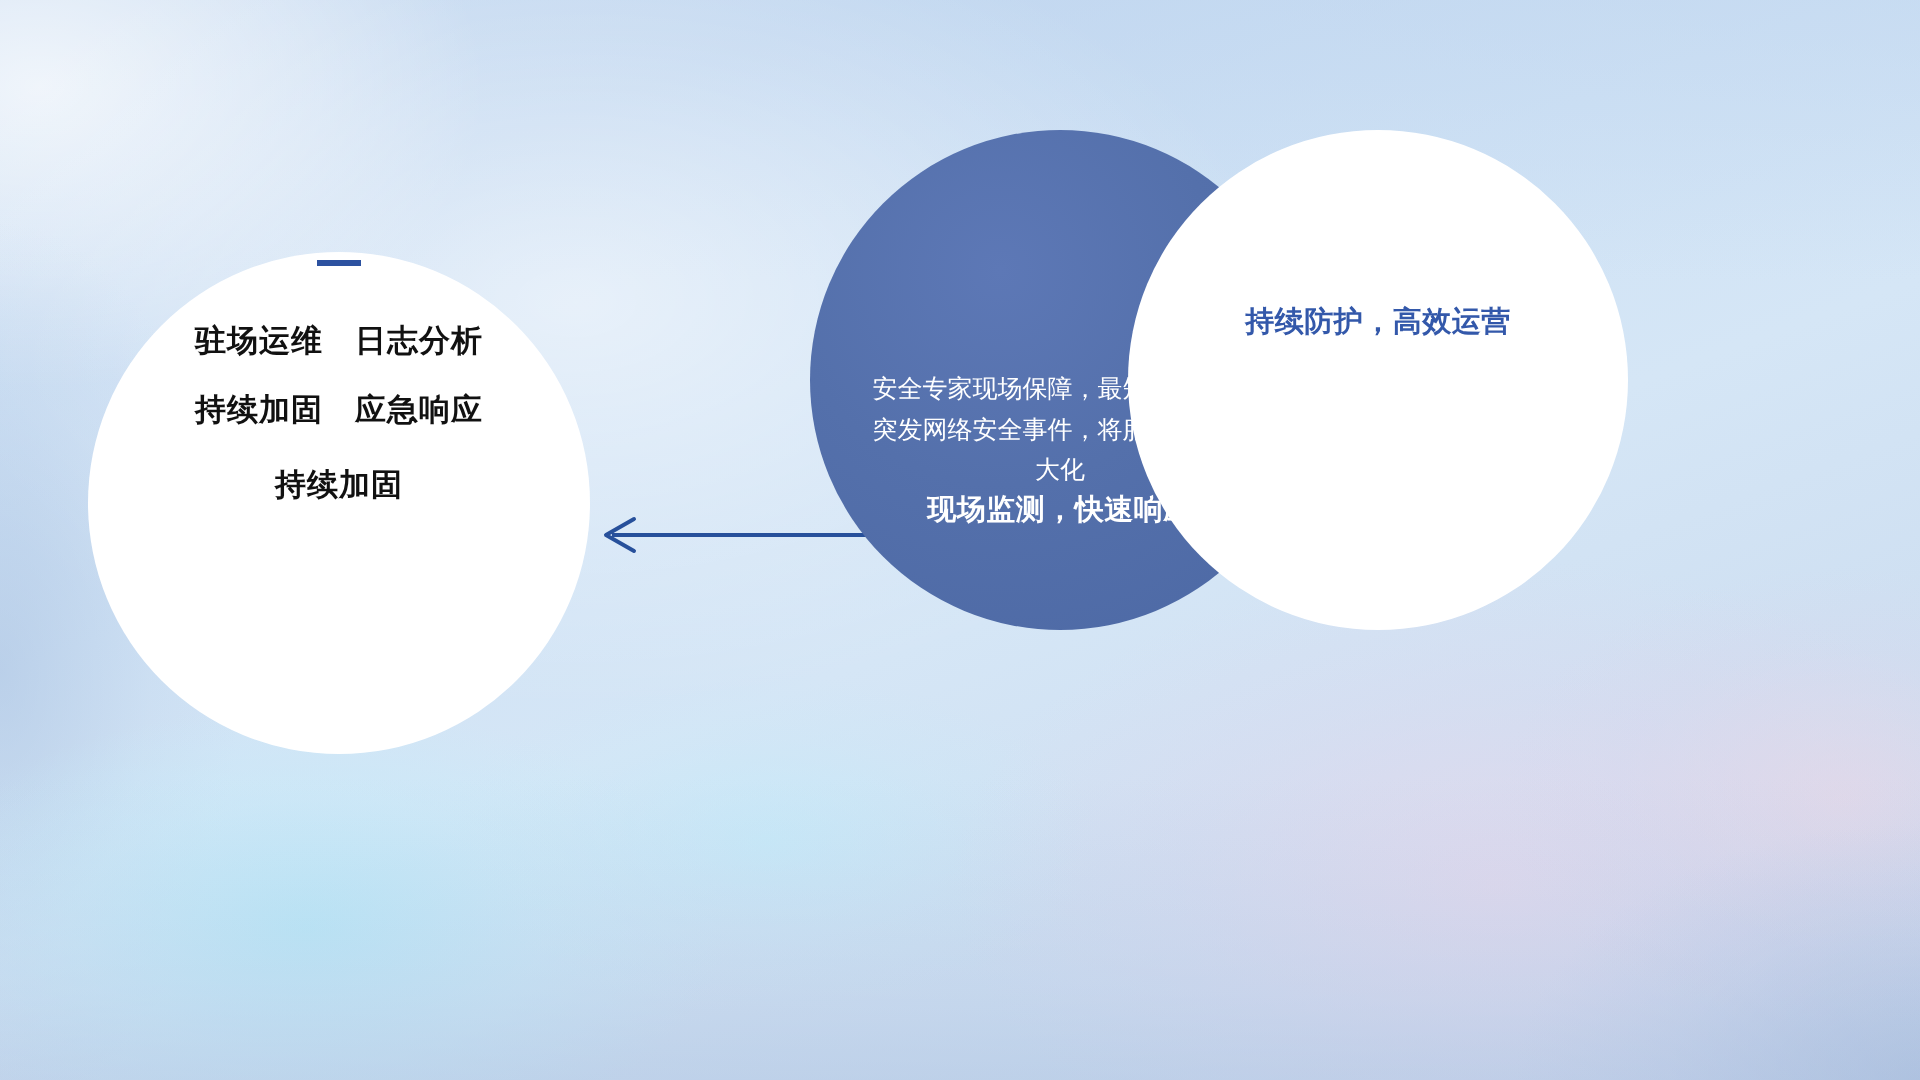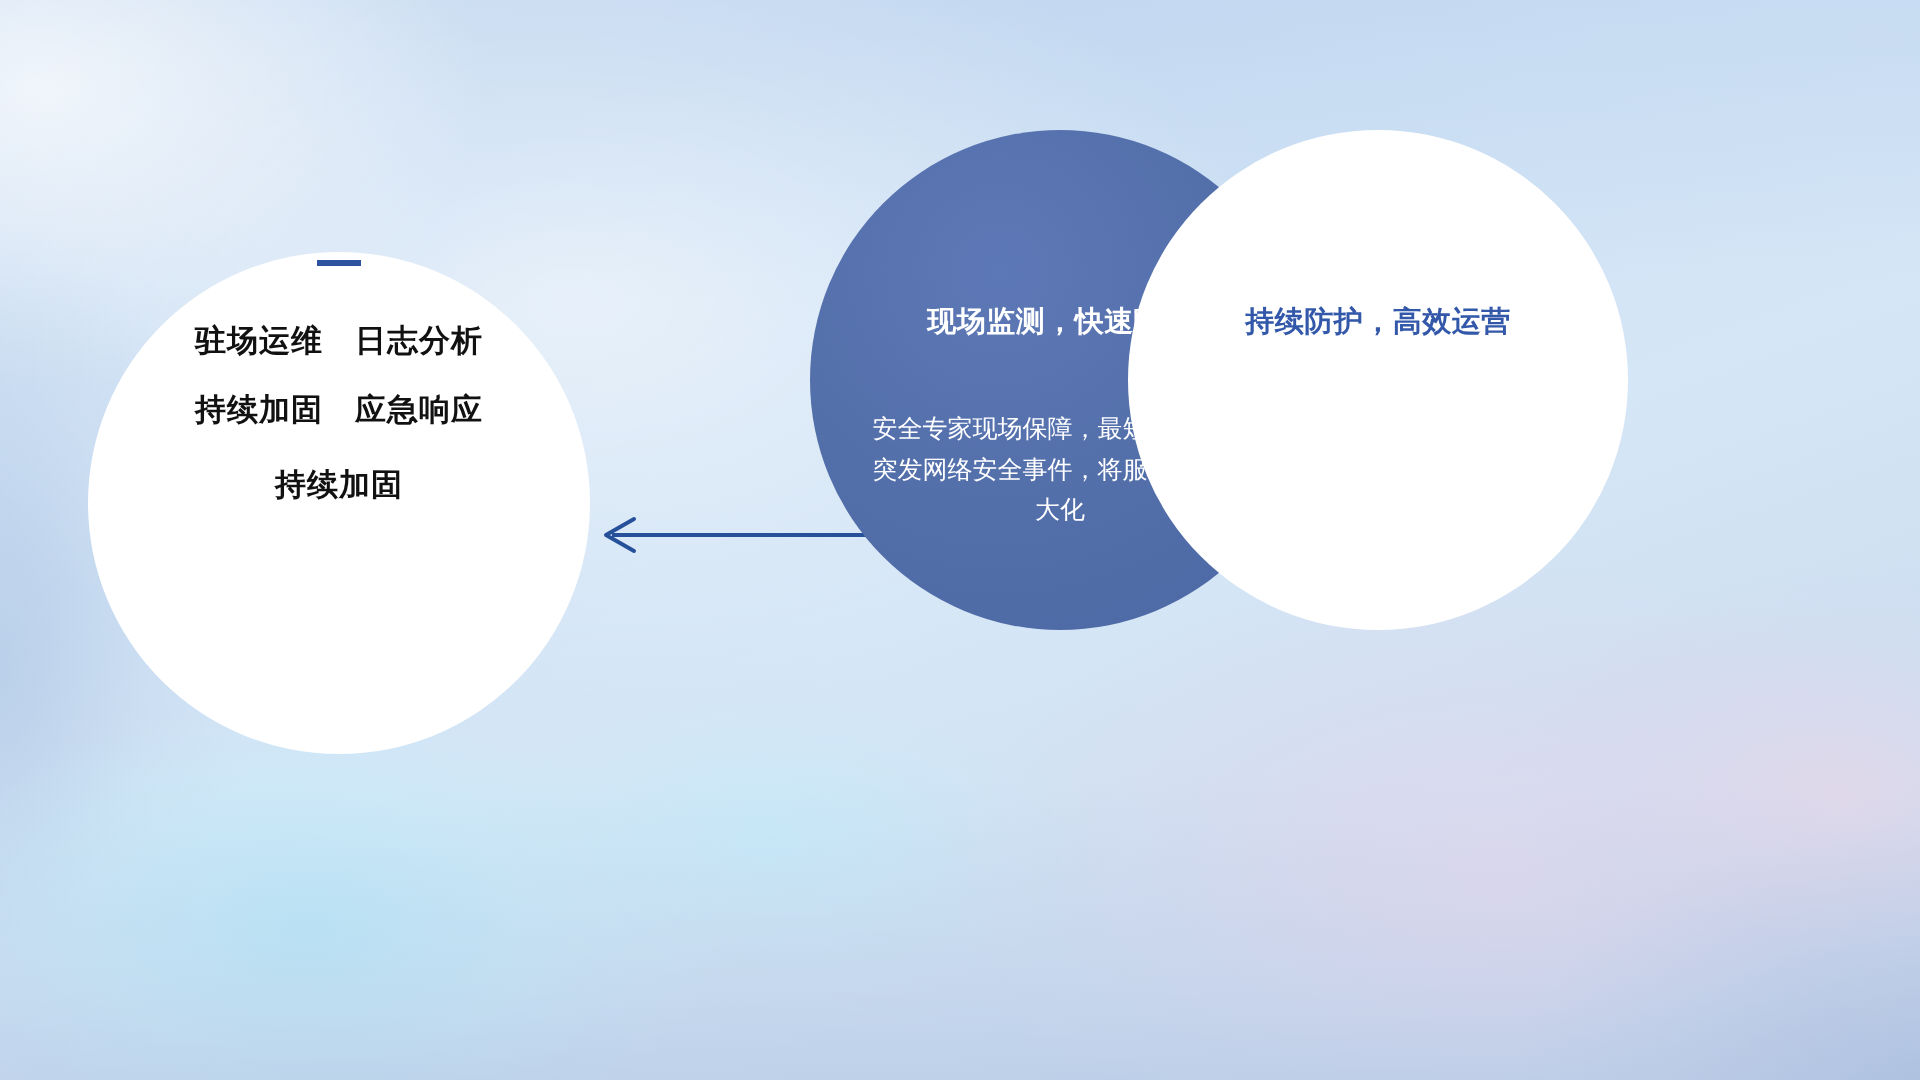--- a/index.html
+++ b/index.html
@@ -222,22 +222,22 @@
   <div class="circle" id="circle-capabilities"></div>
   <div id="capabilities-content">
     <div id="capabilities-dash"></div>
     <div class="cap-line">驻场运维　日志分析</div>
     <div class="cap-line">持续加固　应急响应</div>
     <div class="cap-line">持续加固</div>
   </div>
 
   <div class="circle" id="circle-onsite"></div>
   <div id="onsite-content">
+    <div id="onsite-body">安全专家现场保障，最短时间响应突发网络安全事件，将服务效率最大化</div>
     <div id="onsite-title">现场监测，快速响应</div>
-    <div id="onsite-body">安全专家现场保障，最短时间响应突发网络安全事件，将服务效率最大化</div>
   </div>
 
   <div class="circle" id="circle-continuous"></div>
   <div id="continuous-content">
     <div id="continuous-title">持续防护，高效运营</div>
   </div>
 
 </div>
 
 </body></html>

